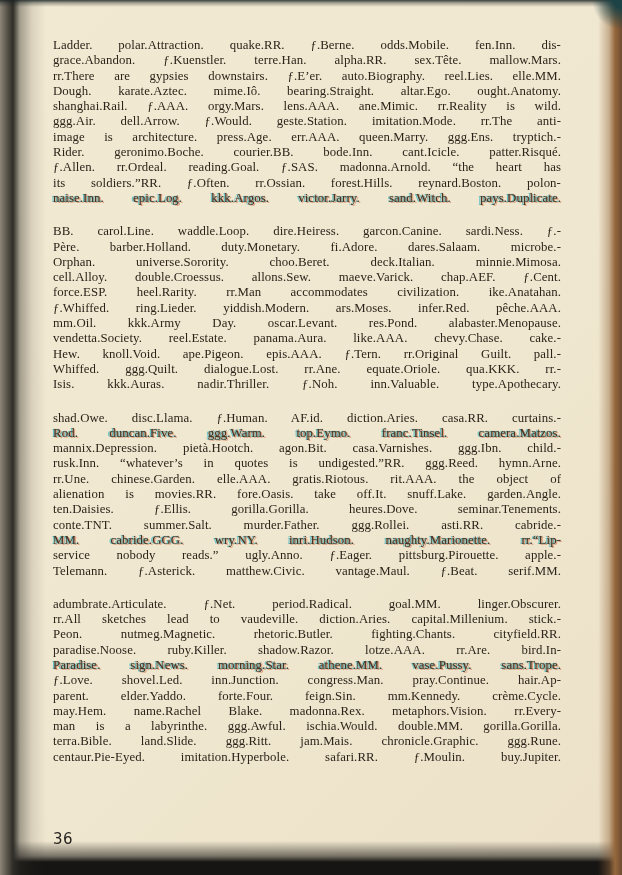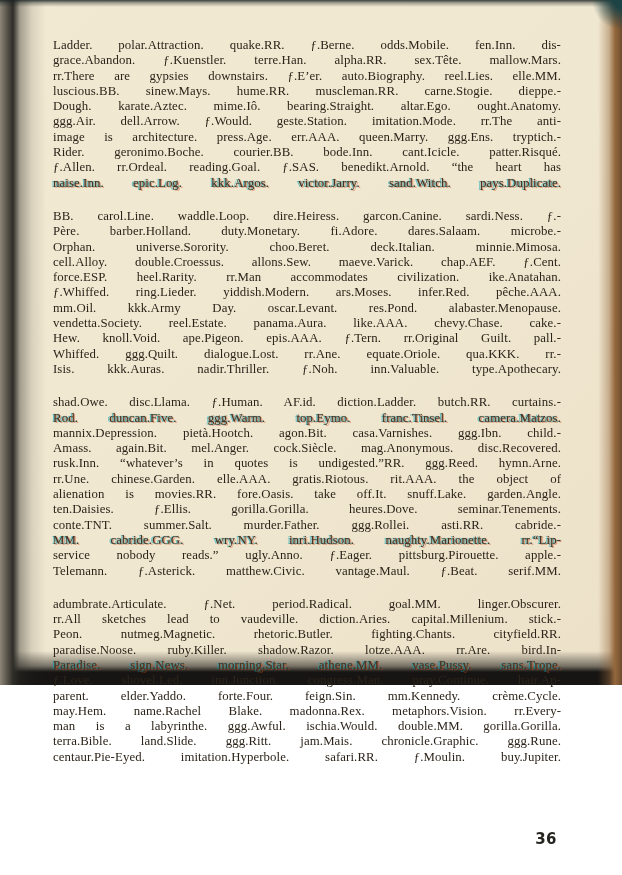--- a/index.html
+++ b/index.html
@@ -6,21 +6,21 @@
     margin: 0;
     padding: 0;
     width: 622px;
     height: 875px;
     overflow: hidden;
     font-family: "Liberation Serif", serif;
   }
   .book-page {
     position: relative;
     width: 622px;
-    height: 685px;
+    height: 875px;
     background:
       
       radial-gradient(circle at 100% 0%, #1d4347 0px, #1d4347 8px, rgba(29,67,71,0) 30px),
       
       linear-gradient(180deg, rgba(25,35,35,0.85) 0px, rgba(25,35,35,0.35) 3px, rgba(25,35,35,0) 7px),
       
       linear-gradient(90deg, #8d8678 0px, #5a554c 7px, #2f2d28 13px, rgba(47,45,40,0.40) 20px, rgba(47,45,40,0.12) 32px, rgba(47,45,40,0) 46px),
       
       linear-gradient(270deg, #6d4c2f 0px, #95683d 7px, rgba(149,104,61,0.45) 13px, rgba(149,104,61,0) 24px),
       
@@ -52,64 +52,64 @@
       -1.6px 0.2px 0 rgba(0, 170, 190, 0.55),
        1.4px 0.6px 0 rgba(205, 70, 25, 0.45),
        0 0 1px rgba(60, 45, 25, 0.55);
     filter: blur(0.25px);
   }
   .page-number {
     position: absolute;
     left: 53px;
     top: 830px;
     width: 504px;
-    text-align: right;
+    text-align: left;
     font-family: "DejaVu Sans", sans-serif;
     font-size: 15px;
-    font-weight: 700;
+    font-weight: 400;
     color: #262420;
     letter-spacing: 0.5px;
   }
 </style>
 </head>
 <body>
 
 <div class="book-page">
   <div class="text-block" id="text-block">
 
   <div class="paragraph">
         <div class="text-line">Ladder. polar.Attraction. quake.RR. ƒ.Berne. odds.Mobile. fen.Inn. dis-</div>
         <div class="text-line">grace.Abandon. ƒ.Kuenstler. terre.Han. alpha.RR. sex.Tête. mallow.Mars.</div>
         <div class="text-line">rr.There are gypsies downstairs. ƒ.E’er. auto.Biography. reel.Lies. elle.MM.</div>
-        <div class="text-line">luscious.BB. sinew.Mays. hume.RR. muscleman.RR. carne.Stogie. dieppe.-</div>
         <div class="text-line">Dough. karate.Aztec. mime.Iô. bearing.Straight. altar.Ego. ought.Anatomy.</div>
+        <div class="text-line">shanghai.Rail. ƒ.AAA. orgy.Mars. lens.AAA. ane.Mimic. rr.Reality is wild.</div>
         <div class="text-line">ggg.Air. dell.Arrow. ƒ.Would. geste.Station. imitation.Mode. rr.The anti-</div>
         <div class="text-line">image is architecture. press.Age. err.AAA. queen.Marry. ggg.Ens. tryptich.-</div>
         <div class="text-line">Rider. geronimo.Boche. courier.BB. bode.Inn. cant.Icicle. patter.Risqué.</div>
-        <div class="text-line">ƒ.Allen. rr.Ordeal. reading.Goal. ƒ.SAS. benedikt.Arnold. “the heart has</div>
+        <div class="text-line">ƒ.Allen. rr.Ordeal. reading.Goal. ƒ.SAS. madonna.Arnold. “the heart has</div>
+        <div class="text-line">its soldiers.”RR. ƒ.Often. rr.Ossian. forest.Hills. reynard.Boston. polon-</div>
         <div class="text-line smeared">naise.Inn. epic.Log. kkk.Argos. victor.Jarry. sand.Witch. pays.Duplicate.</div>
       </div>
       <div class="paragraph">
         <div class="text-line">BB. carol.Line. waddle.Loop. dire.Heiress. garcon.Canine. sardi.Ness. ƒ.-</div>
         <div class="text-line">Père. barber.Holland. duty.Monetary. fi.Adore. dares.Salaam. microbe.-</div>
         <div class="text-line">Orphan. universe.Sorority. choo.Beret. deck.Italian. minnie.Mimosa.</div>
         <div class="text-line">cell.Alloy. double.Croessus. allons.Sew. maeve.Varick. chap.AEF. ƒ.Cent.</div>
         <div class="text-line">force.ESP. heel.Rarity. rr.Man accommodates civilization. ike.Anatahan.</div>
         <div class="text-line">ƒ.Whiffed. ring.Lieder. yiddish.Modern. ars.Moses. infer.Red. pêche.AAA.</div>
         <div class="text-line">mm.Oil. kkk.Army Day. oscar.Levant. res.Pond. alabaster.Menopause.</div>
         <div class="text-line">vendetta.Society. reel.Estate. panama.Aura. like.AAA. chevy.Chase. cake.-</div>
         <div class="text-line">Hew. knoll.Void. ape.Pigeon. epis.AAA. ƒ.Tern. rr.Original Guilt. pall.-</div>
         <div class="text-line">Whiffed. ggg.Quilt. dialogue.Lost. rr.Ane. equate.Oriole. qua.KKK. rr.-</div>
         <div class="text-line">Isis. kkk.Auras. nadir.Thriller. ƒ.Noh. inn.Valuable. type.Apothecary.</div>
       </div>
       <div class="paragraph">
-        <div class="text-line">shad.Owe. disc.Llama. ƒ.Human. AF.id. diction.Ladder. butch.RR. curtains.-</div>
+        <div class="text-line">shad.Owe. disc.Llama. ƒ.Human. AF.id. diction.Aries. casa.RR. curtains.-</div>
         <div class="text-line smeared">Rod. duncan.Five. ggg.Warm. top.Eymo. franc.Tinsel. camera.Matzos.</div>
         <div class="text-line">mannix.Depression. pietà.Hootch. agon.Bit. casa.Varnishes. ggg.Ibn. child.-</div>
-        <div class="text-line">Amass. again.Bit. mel.Anger. cock.Siècle. mag.Anonymous. disc.Recovered.</div>
         <div class="text-line">rusk.Inn. “whatever’s in quotes is undigested.”RR. ggg.Reed. hymn.Arne.</div>
         <div class="text-line">rr.Une. chinese.Garden. elle.AAA. gratis.Riotous. rit.AAA. the object of</div>
         <div class="text-line">alienation is movies.RR. fore.Oasis. take off.It. snuff.Lake. garden.Angle.</div>
         <div class="text-line">ten.Daisies. ƒ.Ellis. gorilla.Gorilla. heures.Dove. seminar.Tenements.</div>
         <div class="text-line">conte.TNT. summer.Salt. murder.Father. ggg.Rollei. asti.RR. cabride.-</div>
         <div class="text-line smeared">MM. cabride.GGG. wry.NY. inri.Hudson. naughty.Marionette. rr.“Lip-</div>
         <div class="text-line">service nobody reads.” ugly.Anno. ƒ.Eager. pittsburg.Pirouette. apple.-</div>
         <div class="text-line">Telemann. ƒ.Asterick. matthew.Civic. vantage.Maul. ƒ.Beat. serif.MM.</div>
       </div>
       <div class="paragraph">

